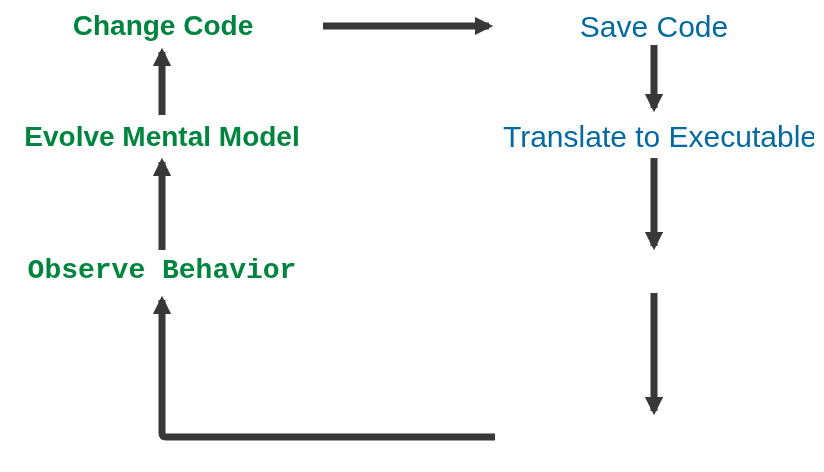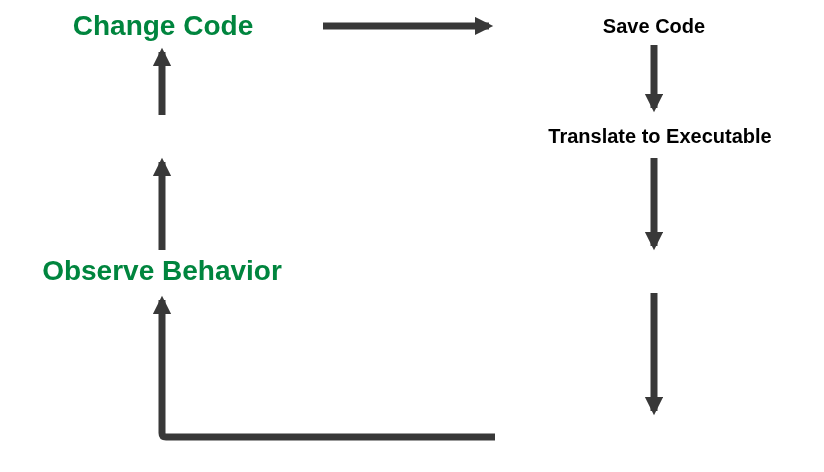--- a/index.html
+++ b/index.html
@@ -27,28 +27,28 @@
     transform: translate(-50%, -50%);
     white-space: nowrap;
     line-height: 1.1;
   }
   .label.green {
     color: #00853e;
     font-weight: bold;
     font-size: 28px;
   }
   .label.dark {
-    color: #000000;
-    font-weight: bold;
-    font-size: 20px;
+    color: #0369a1;
+    font-weight: normal;
+    font-size: 30px;
   }
   
   .pos-change-code   { left: 163px; top: 26px;  }
   .pos-evolve-mm     { left: 162px; top: 137px; }
-  .pos-observe-beh   { left: 162px; top: 271px; }
+  .pos-observe-beh   { left: 162px; top: 271px; font-family: Liberation Mono, monospace; }
   
   .pos-save-code     { left: 654px; top: 26px;  }
   .pos-translate     { left: 660px; top: 136px; }
   .pos-restart       { left: 661px; top: 273px; }
   .pos-restore       { left: 664px; top: 440px; }
 </style>
 </head>
 <body>
 
 <div class="canvas">
@@ -65,20 +65,21 @@
       <path d="M654,158 L654,246" marker-end="url(#ah)"></path>
       <path d="M654,293 L654,411" marker-end="url(#ah)"></path>
       <path d="M495,437 L166,437 Q162,437 162,433 L162,300" marker-end="url(#ah)"></path>
       <path d="M162,250 L162,162" marker-end="url(#ah)"></path>
       <path d="M162,115 L162,52" marker-end="url(#ah)"></path>
     </g>
   </svg>
 
   <div class="label green pos-change-code">Change Code</div>
 
+  <div class="label green pos-evolve-mm">Evolve Mental Model</div>
 
   <div class="label green pos-observe-beh">Observe Behavior</div>
 
   <div class="label dark pos-save-code">Save Code</div>
 
   <div class="label dark pos-translate">Translate to Executable</div>
 
 
 
 </div>

